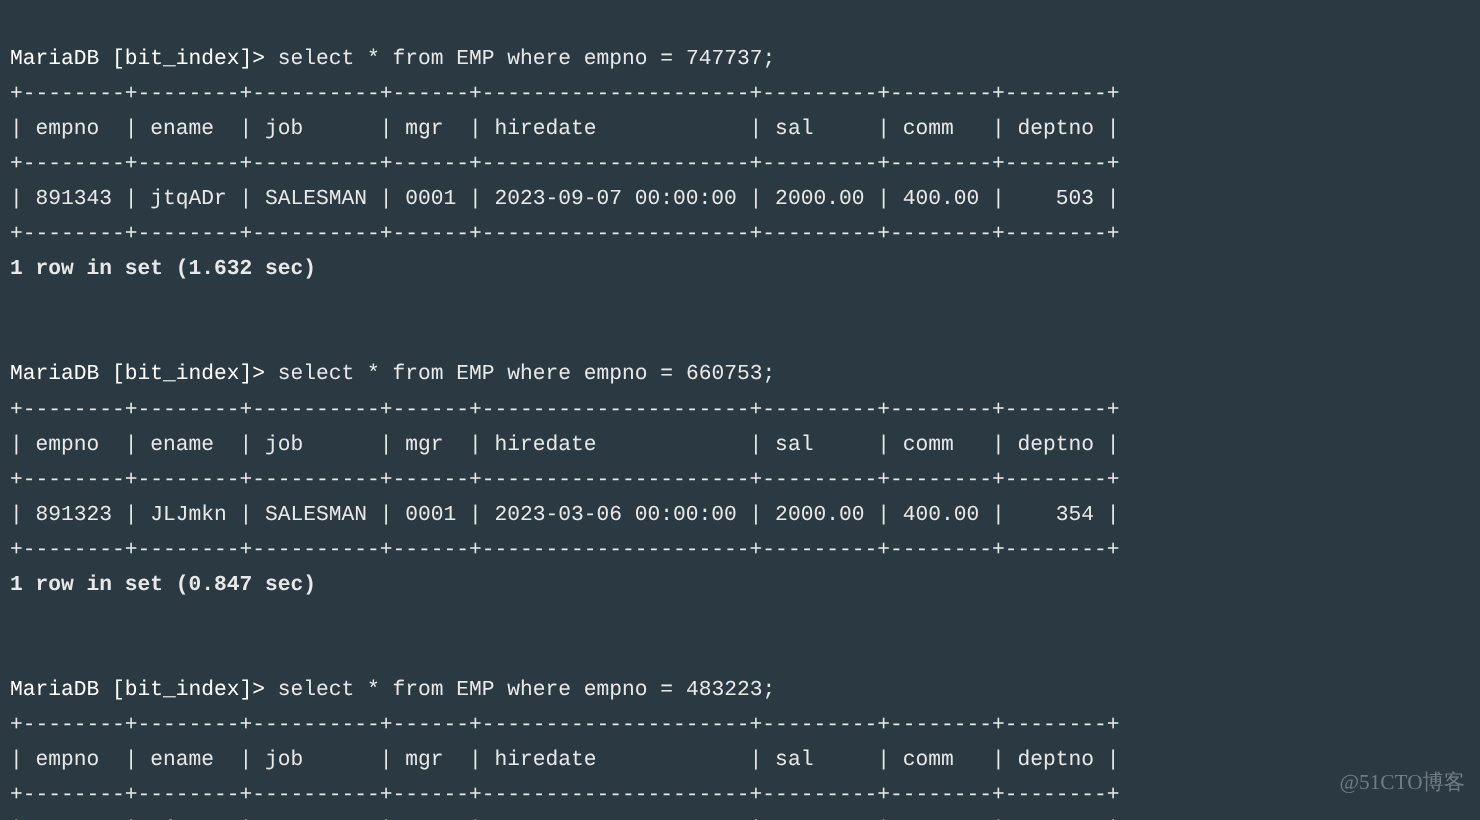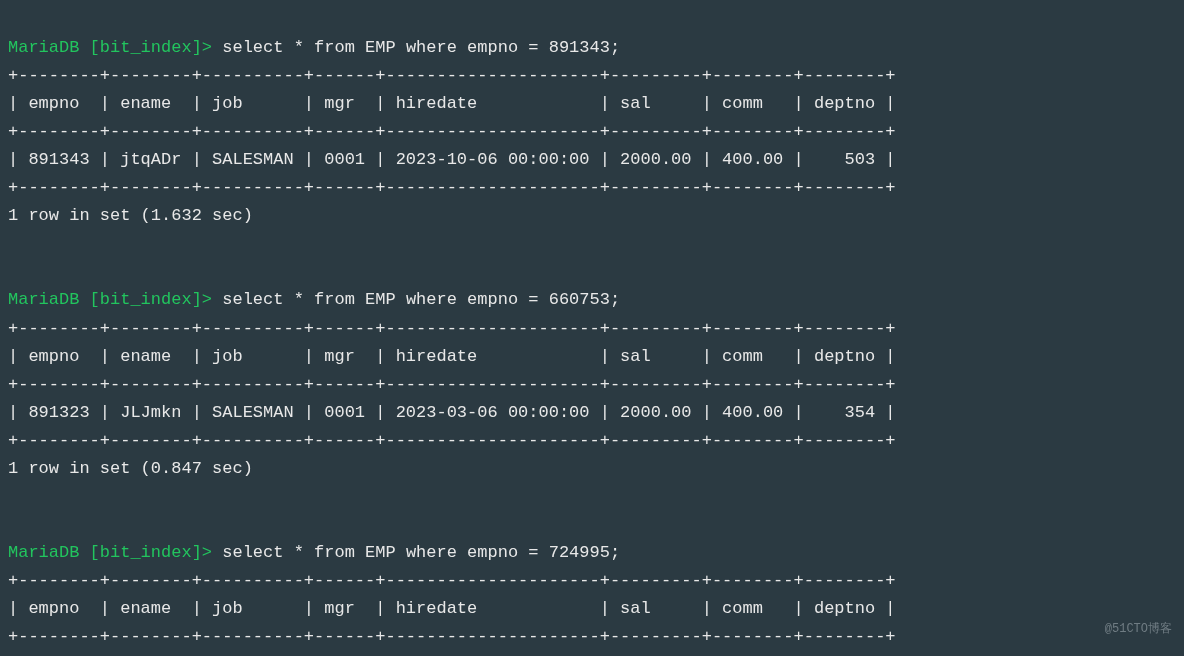--- a/index.html
+++ b/index.html
@@ -12,63 +12,63 @@
     font-family: "Consolas", "Menlo", "Courier New", monospace;
     font-size: 17px;
     line-height: 1.65;
     overflow: hidden;
   }
   .terminal {
     padding: 6px 8px;
     white-space: pre;
   }
   .prompt {
-    color: #22c55e;
+    color: #ffffff;
   }
   .query {
     color: #e8e8e8;
   }
   .table-line {
     color: #e8e8e8;
   }
   .bold {
-    font-weight: normal;
+    font-weight: bold;
   }
   .watermark {
     position: absolute;
     right: 12px;
     bottom: 16px;
-    font-size: 12px;
+    font-size: 17px;
     color: rgba(180, 190, 195, 0.5);
-    font-family: Liberation Mono, monospace;
+    font-family: Liberation Serif, serif;
   }
 </style>
 </head>
 <body>
 
 <div class="terminal">
-<div><span class="prompt">MariaDB [bit_index]&gt; </span><span class="query">select * from EMP where empno = 891343;</span>
+<div><span class="prompt">MariaDB [bit_index]&gt; </span><span class="query">select * from EMP where empno = 747737;</span>
 <span class="table-line">+--------+--------+----------+------+---------------------+---------+--------+--------+</span>
 <span class="table-line">| empno  | ename  | job      | mgr  | hiredate            | sal     | comm   | deptno |</span>
 <span class="table-line">+--------+--------+----------+------+---------------------+---------+--------+--------+</span>
-<span class="table-line">| 891343 | jtqADr | SALESMAN | 0001 | 2023-10-06 00:00:00 | 2000.00 | 400.00 |    503 |</span>
+<span class="table-line">| 891343 | jtqADr | SALESMAN | 0001 | 2023-09-07 00:00:00 | 2000.00 | 400.00 |    503 |</span>
 <span class="table-line">+--------+--------+----------+------+---------------------+---------+--------+--------+</span>
 <span class="bold">1 row in set (1.632 sec)</span>
 </div>
 <div>
 <span class="prompt">MariaDB [bit_index]&gt; </span><span class="query">select * from EMP where empno = 660753;</span>
 <span class="table-line">+--------+--------+----------+------+---------------------+---------+--------+--------+</span>
 <span class="table-line">| empno  | ename  | job      | mgr  | hiredate            | sal     | comm   | deptno |</span>
 <span class="table-line">+--------+--------+----------+------+---------------------+---------+--------+--------+</span>
 <span class="table-line">| 891323 | JLJmkn | SALESMAN | 0001 | 2023-03-06 00:00:00 | 2000.00 | 400.00 |    354 |</span>
 <span class="table-line">+--------+--------+----------+------+---------------------+---------+--------+--------+</span>
 <span class="bold">1 row in set (0.847 sec)</span>
 </div>
 <div>
-<span class="prompt">MariaDB [bit_index]&gt; </span><span class="query">select * from EMP where empno = 724995;</span>
+<span class="prompt">MariaDB [bit_index]&gt; </span><span class="query">select * from EMP where empno = 483223;</span>
 <span class="table-line">+--------+--------+----------+------+---------------------+---------+--------+--------+</span>
 <span class="table-line">| empno  | ename  | job      | mgr  | hiredate            | sal     | comm   | deptno |</span>
 <span class="table-line">+--------+--------+----------+------+---------------------+---------+--------+--------+</span>
 <span class="table-line">| 483223 | cjOtCJ | SALESMAN | 0001 | 2023-09-06 00:00:00 | 2000.00 | 400.00 |    246 |</span>
 
 
 </div></div>
 
 <div class="watermark">@51CTO博客</div>
 

